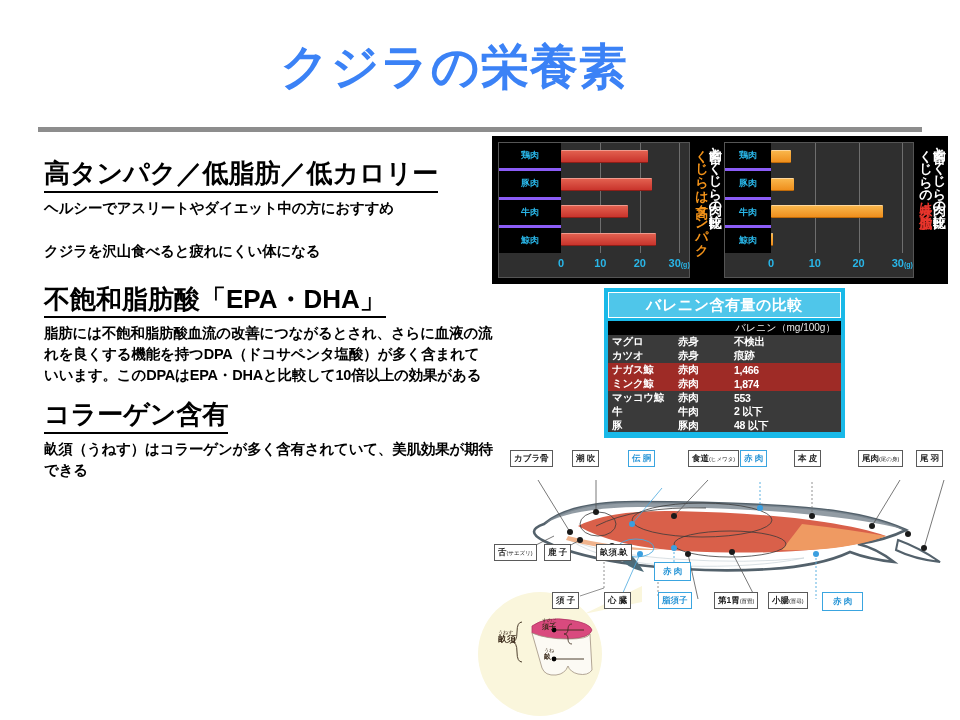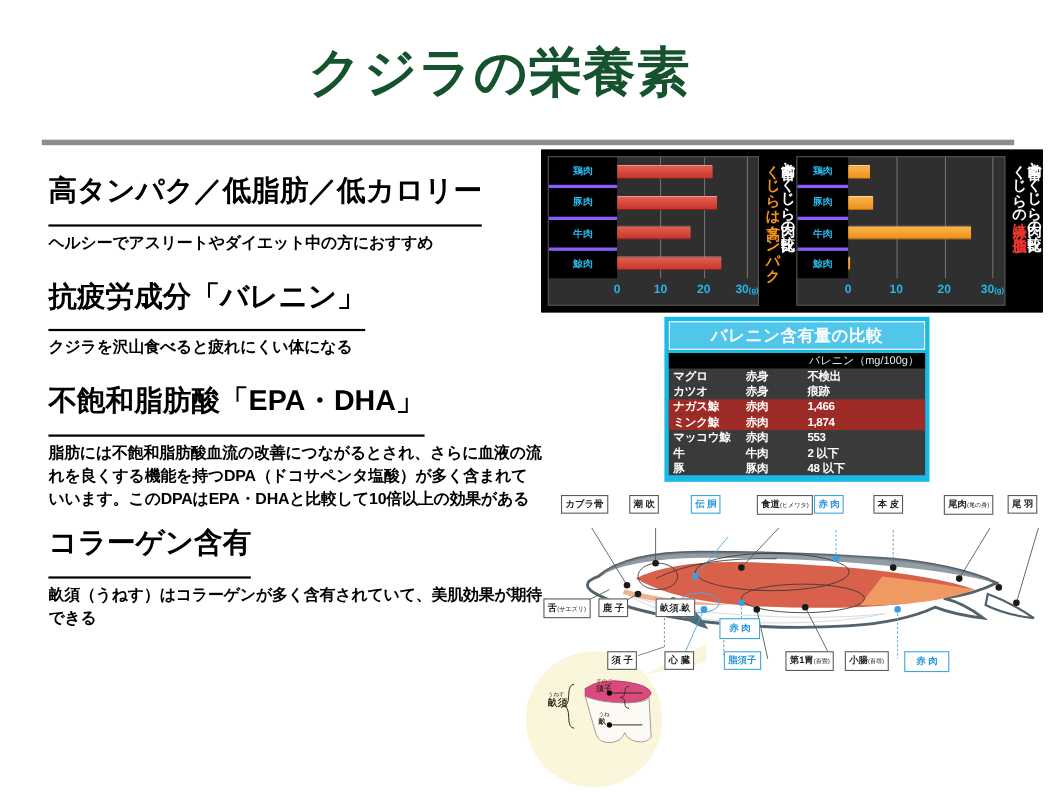--- a/index.html
+++ b/index.html
@@ -8,34 +8,34 @@
     font-family:"Liberation Sans","DejaVu Sans",sans-serif;
     color:#000;position:relative;
   }
   .slide{position:absolute;inset:0;}
 
   
   .title{
     position:absolute;left:0;top:42px;width:908px;text-align:center;
     font-size:48px;font-weight:bold;letter-spacing:1px;
     font-family:"DejaVu Sans","Liberation Sans",sans-serif;
-    color:#14532d;line-height:1;
+    color:#3b82f6;line-height:1;
   }
   .divider{
     position:absolute;left:38px;top:127px;width:884px;height:5px;
     background:#8d8d8d;
   }
 
   
   .textcol{position:absolute;left:44px;top:158px;width:450px;}
   .block{margin-bottom:16px;}
   .heading{
     display:inline-block;
     font-size:26px;font-weight:bold;line-height:1.18;
-    border-bottom:2px solid #000;padding-bottom:15px;
+    border-bottom:2px solid #000;padding-bottom:2px;
     white-space:nowrap;
   }
   .body{
     font-size:14.5px;line-height:1.45;margin-top:5px;font-weight:bold;
     letter-spacing:-0.2px;
   }
   .b1{margin-bottom:22px;}
   .b2{margin-bottom:22px;}
   .b3{margin-bottom:20px;}
   .b4{margin-bottom:13px;}
@@ -169,21 +169,20 @@
   <div class="divider"></div>
 
   <div class="textcol">
 
     <div class="block b1">
       <div class="heading">高タンパク／低脂肪／低カロリー</div>
       <div class="body">ヘルシーでアスリートやダイエット中の方におすすめ</div>
     </div>
 
     <div class="block b2">
-      <div class="heading">抗疲労成分「バレニン」</div>
       <div class="body">クジラを沢山食べると疲れにくい体になる</div>
     </div>
 
 
     <div class="block b4">
       <div class="heading">不飽和脂肪酸「EPA・DHA」</div>
       <div class="body">脂肪には不飽和脂肪酸血流の改善につながるとされ、さらに血液の流れを良くする機能を持つDPA（ドコサペンタ塩酸）が多く含まれていいます。このDPAはEPA・DHAと比較して10倍以上の効果がある</div>
     </div>
 
     <div class="block">

